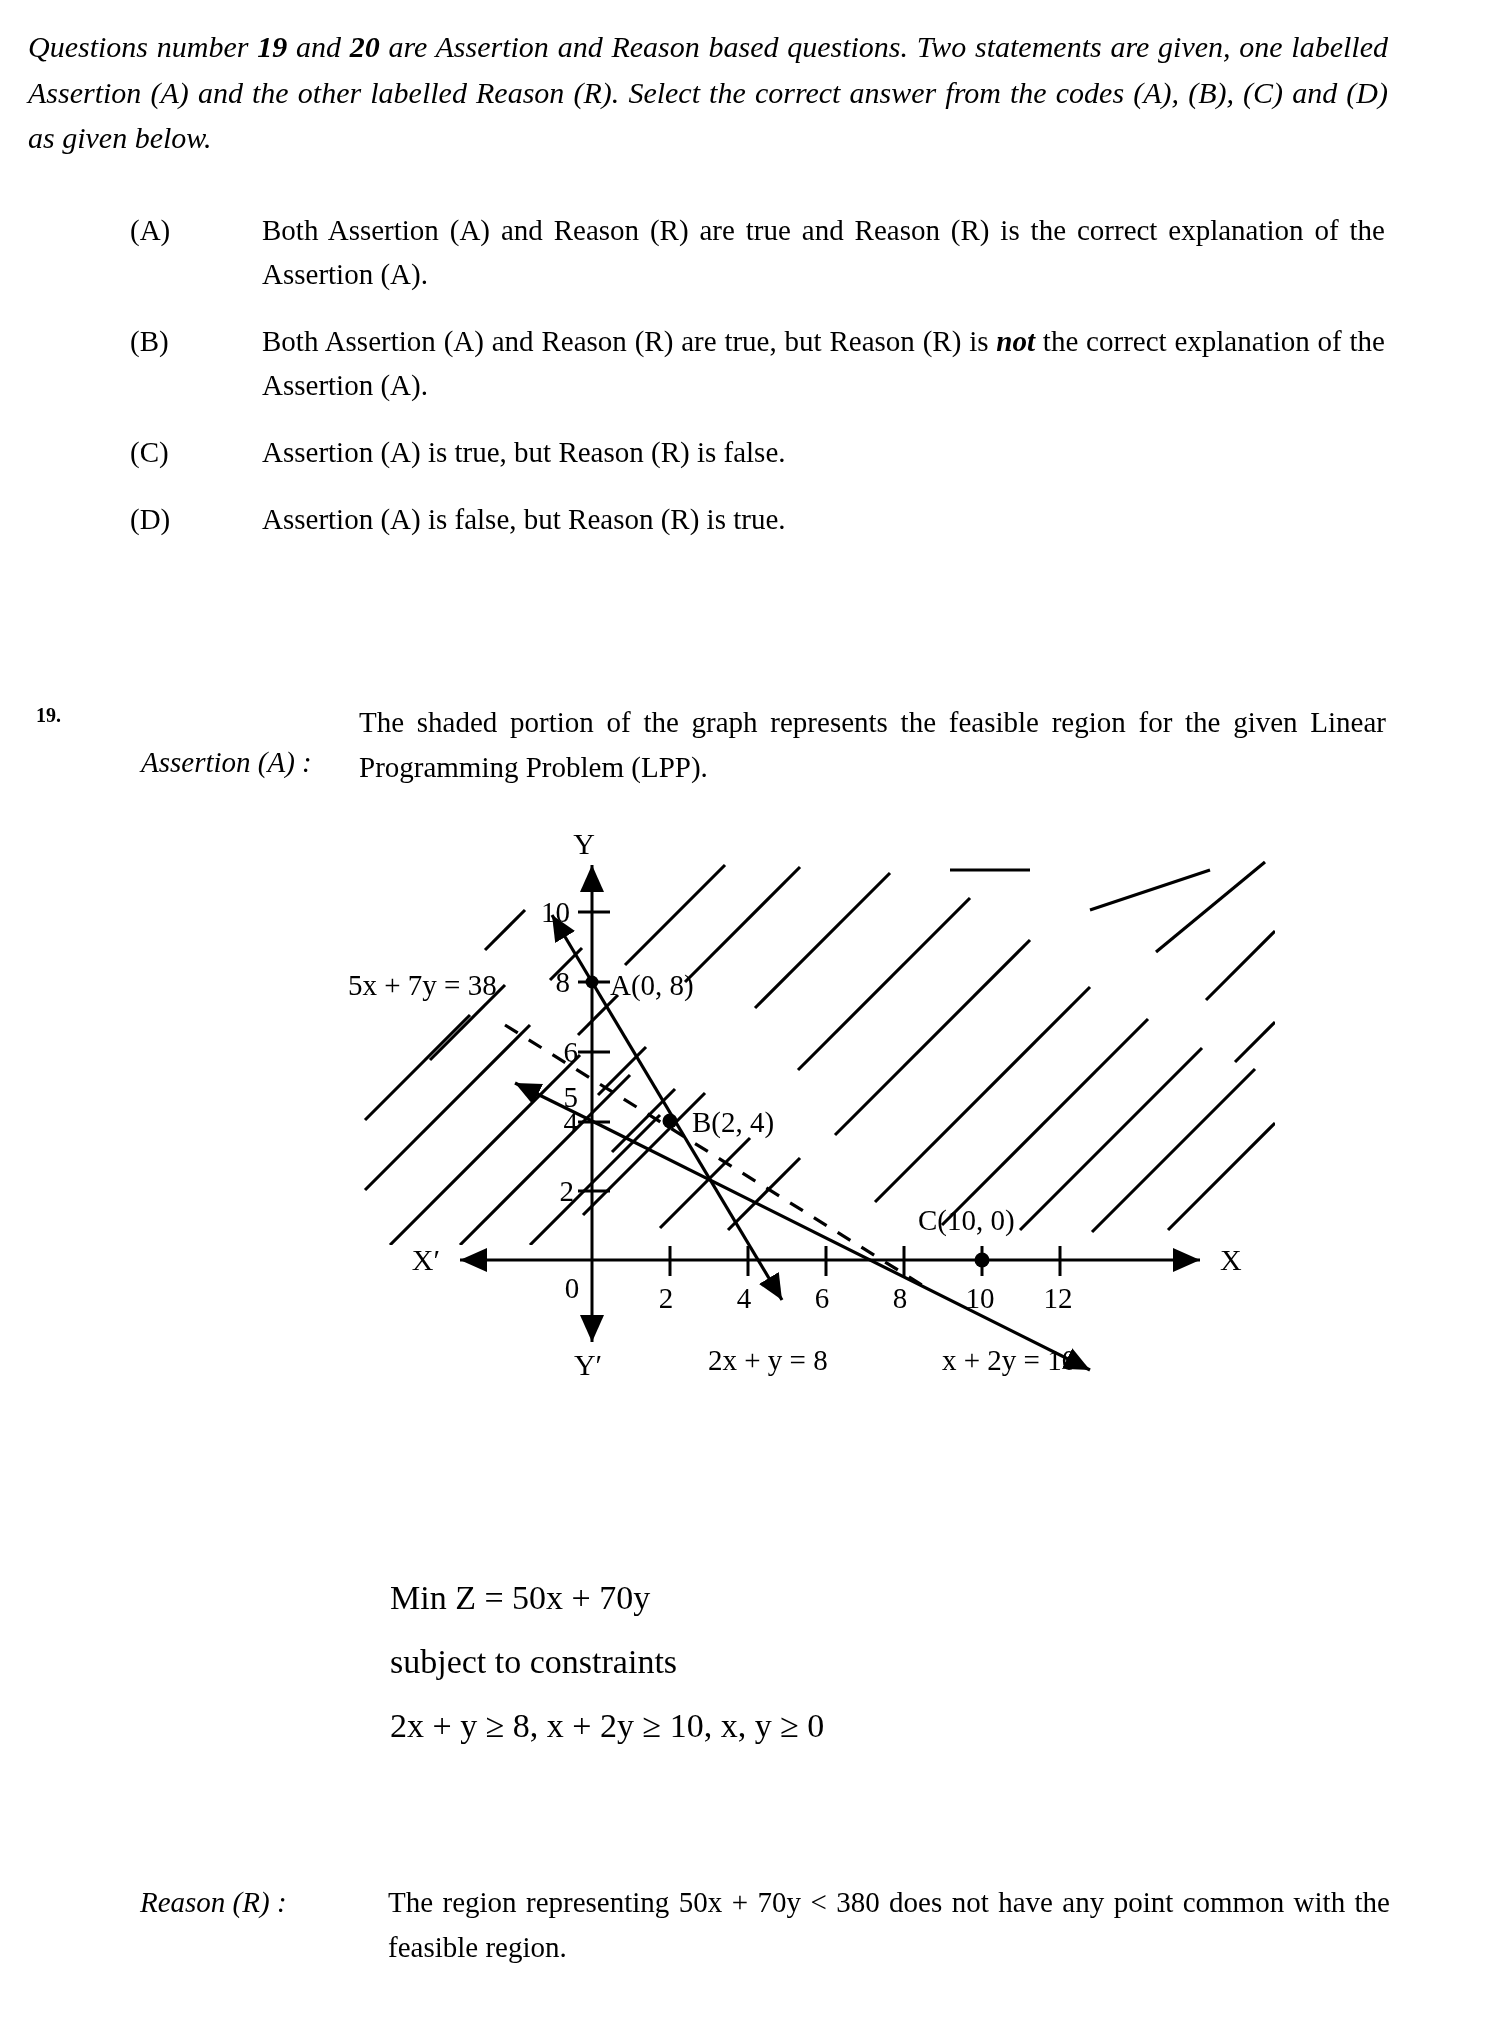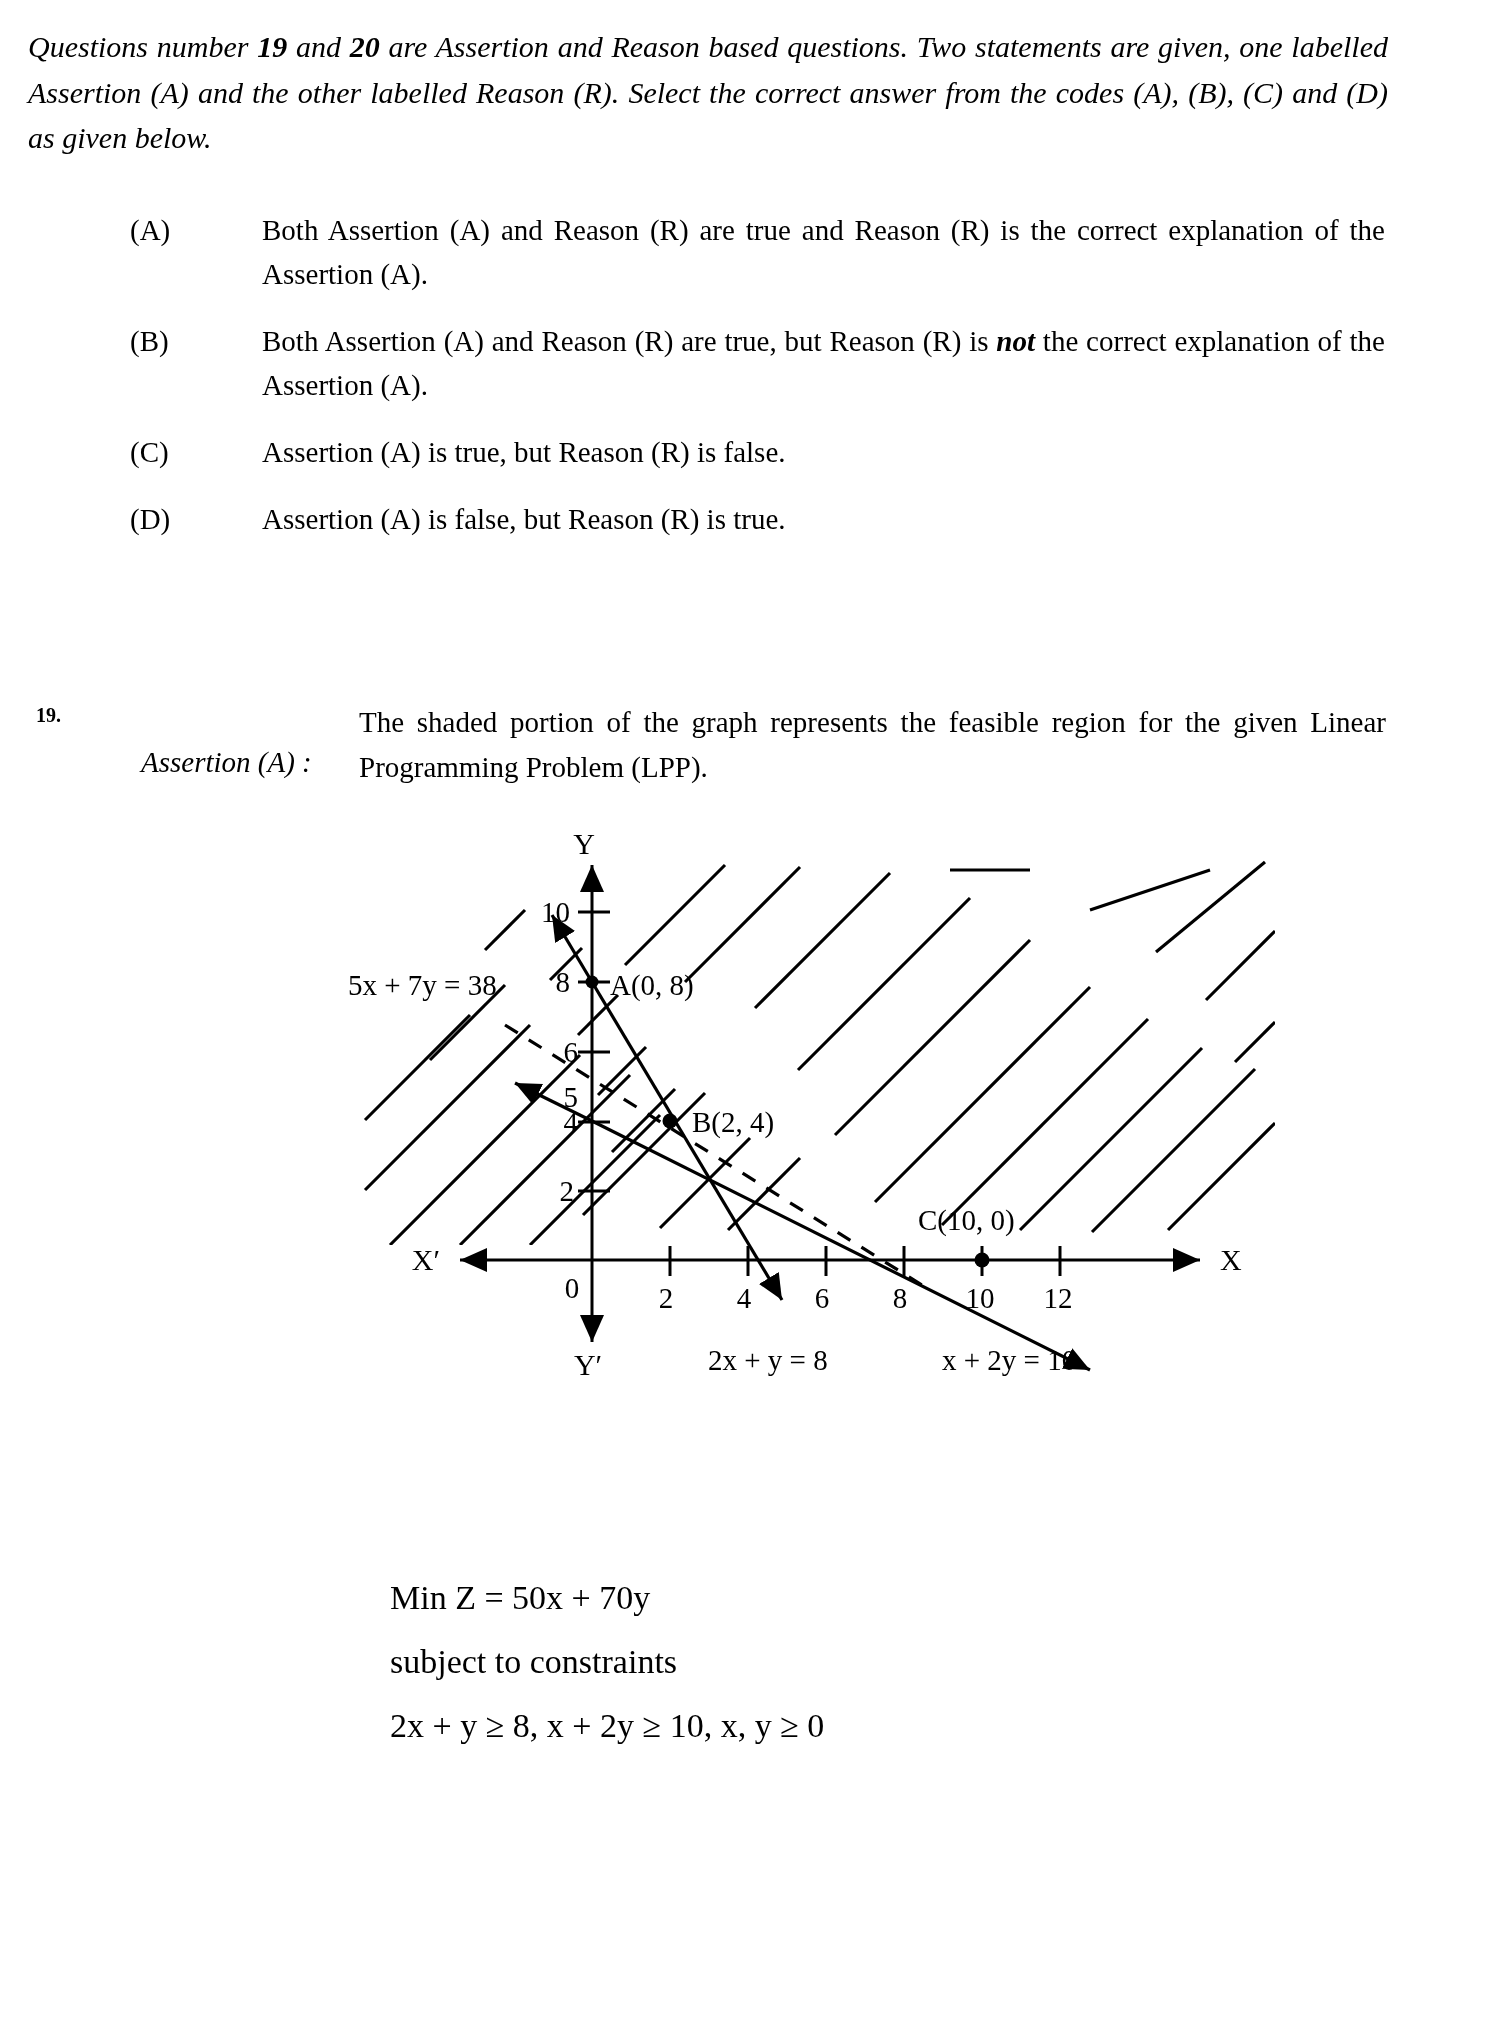--- a/index.html
+++ b/index.html
@@ -248,14 +248,18 @@
       <text class="eqlabel" x="612" y="540" text-anchor="start">x + 2y = 10</text>
     </svg>
   </div>
 
   <div class="prob">
     <div>Min Z = 50x + 70y</div>
     <div>subject to constraints</div>
     <div>2x + y ≥ 8,  x + 2y ≥ 10,  x, y ≥ 0</div>
   </div>
 
+  <div class="reason">
+    <div class="lbl">Reason (R) :</div>
+    <div class="txt">The region representing 50x + 70y &lt; 380 does not have any point common with the feasible region.</div>
+  </div>
 
 </div>
 
 </body></html>

